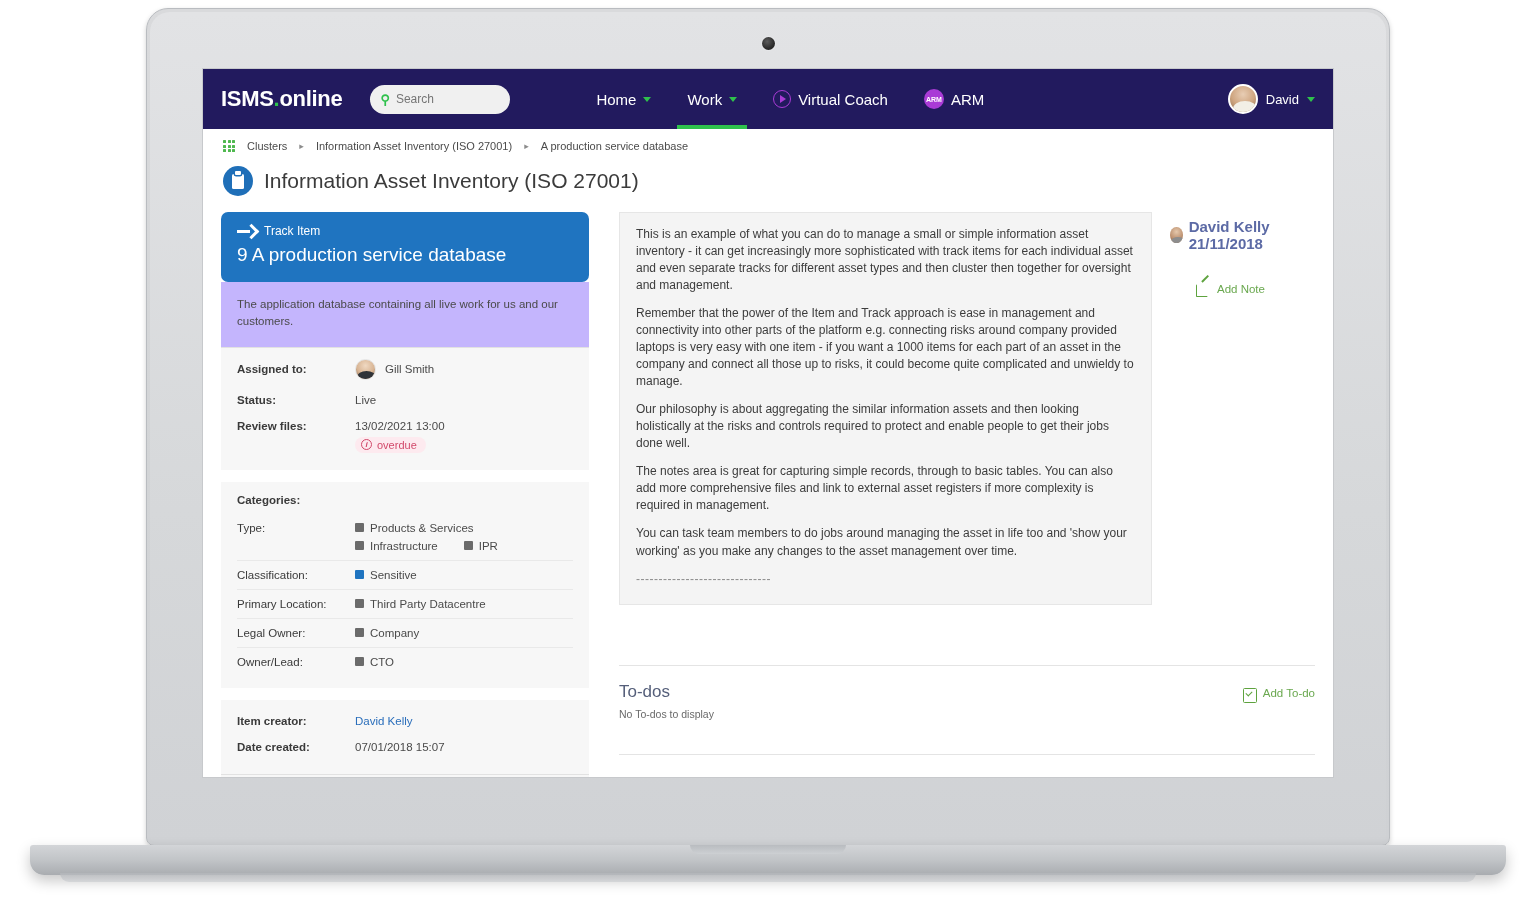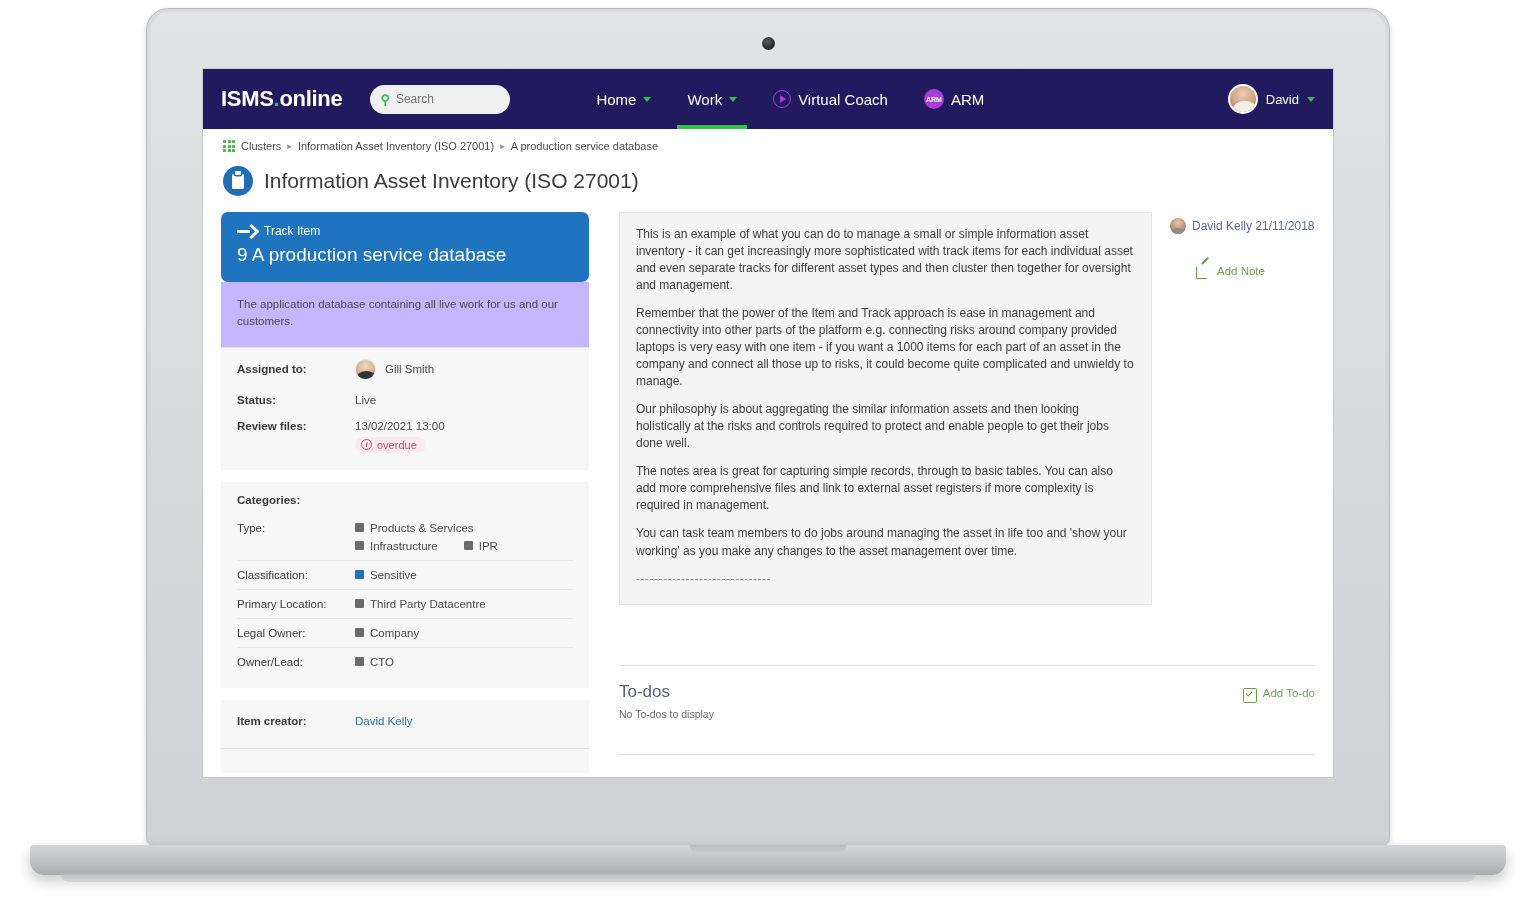--- a/index.html
+++ b/index.html
@@ -144,21 +144,21 @@
     position: relative; overflow: hidden;
   }
   #avatar-user::after {
     content:""; position:absolute; left:3px; bottom:-5px;
     width:24px; height:16px; border-radius:50% 50% 0 0; background:#f2efe6;
   }
   #user-name { color: #ffffff; font-size: 13px; }
 
   
   #breadcrumb {
-    display: flex; align-items: center; gap: 6px;
+    display: flex; align-items: center; gap: 12px;
     padding: 11px 0 9px 20px;
     font-size: 11px; color: #4b4b4b;
   }
   #clusters-grid-icon { display: grid; grid-template-columns: repeat(3,3px); gap: 1.5px; }
   #clusters-grid-icon span { width: 3px; height: 3px; background: #4fb84f; border-radius: .5px; }
   .crumb-sep { color: #8b8b8b; font-size: 9px; }
   .crumb { cursor: pointer; }
 
   
   #page-title-row {
@@ -270,21 +270,21 @@
   #note-author-row { display: flex; align-items: center; gap: 6px; }
   #avatar-note {
     width: 16px; height: 16px; border-radius: 50%;
     background: radial-gradient(circle at 50% 30%, #e5c8ac 0%, #bd9170 55%, #6b4f38 100%);
     position: relative; overflow: hidden;
   }
   #avatar-note::after {
     content:""; position:absolute; left:1px; bottom:-3px; width:14px; height:9px;
     border-radius:50% 50% 0 0; background:#8d8d8d;
   }
-  #note-author-name { font-size: 12px; color: #5c6aa5; font-weight: normal; }
+  #note-author-name { font-size: 15px; color: #5c6aa5; font-weight: bold; }
   .add-link {
     display: inline-flex; align-items: center; gap: 7px;
     color: #6aa84f; font-size: 11.5px; cursor: pointer;
   }
   #add-note-wrap { margin-top: 30px; padding-left: 26px; }
 
   .icon-pencil-square { width: 14px; height: 14px; position: relative; }
   .icon-pencil-square::before {
     content:""; position:absolute; left:0; top:2px; width:10px; height:11px;
     border:1.6px solid #5ea33e; border-radius:1.5px; border-top-color:transparent; border-right-color:transparent;
@@ -495,20 +495,24 @@
           </div>
         </div>
 
         <div class="sep-block"></div>
 
         <div id="creator-block">
           <div class="field-row">
             <span class="field-label">Item creator:</span>
             <span class="field-value link-text">David Kelly</span>
           </div>
+          <div class="field-row">
+            <span class="field-label">Date created:</span>
+            <span class="field-value">07/01/2018 15:07</span>
+          </div>
         </div>
 
         <div id="action-buttons-row">
           
           
           
         </div>
       </div>
 
       <div id="right-col">

